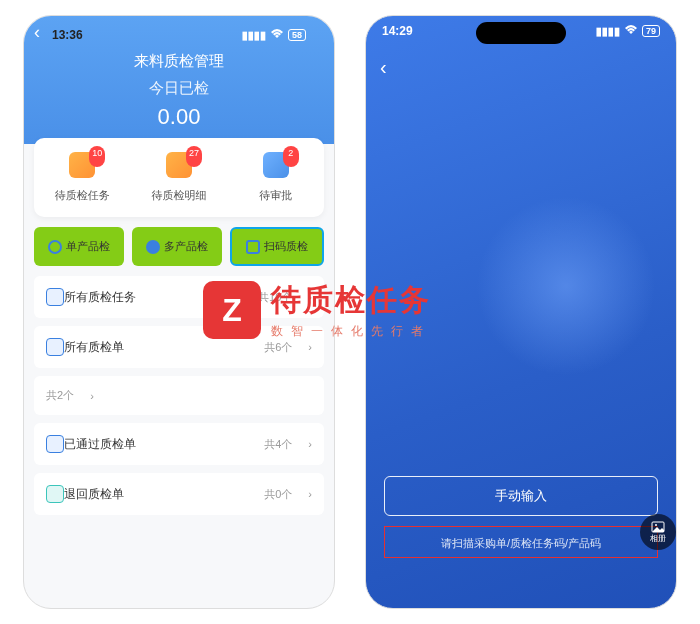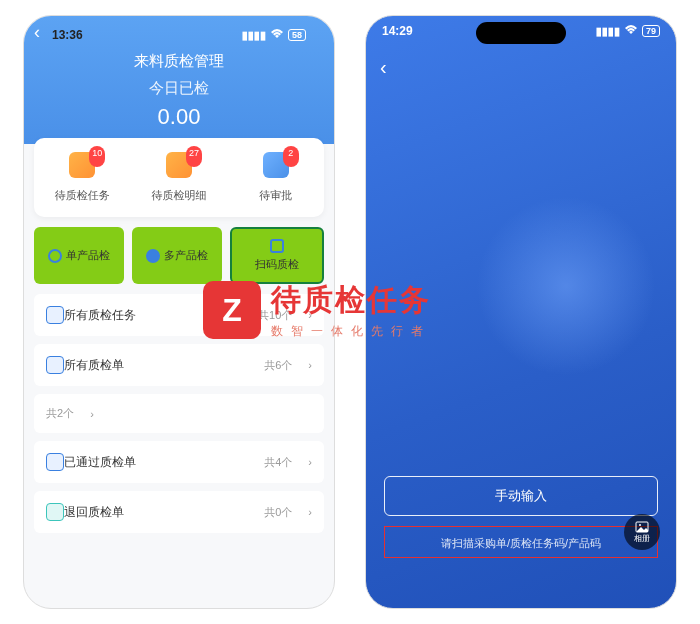--- a/index.html
+++ b/index.html
@@ -29,21 +29,21 @@
     .stat-icon-wrap { position: relative; display: inline-block; }
     .stat-icon { width: 26px; height: 26px; border-radius: 6px; display: inline-block; }
     .stat-icon.orange { background: linear-gradient(135deg, #ffb347, #ff9234); }
     .stat-icon.blue { background: linear-gradient(135deg, #6fb1ff, #4a90e8); }
     .badge { position: absolute; top: -6px; right: -10px; background: #ff4444; color: #fff; font-size: 9px; border-radius: 8px; min-width: 16px; height: 21px; line-height: 14px; padding: 0 3px; }
     .stat-label { font-size: 11px; color: #555; margin-top: 6px; }
 
     
     .filter-row { display: flex; gap: 8px; padding: 0 10px; margin-bottom: 10px; }
     .filter-btn { flex: 1; background: #84cc16; border-radius: 6px; padding: 10px 4px; font-size: 11px; display: flex; align-items: center; justify-content: center; gap: 4px; color: #333; }
-    .filter-btn.highlighted { border: 2px solid #15803d; flex-direction: column; }
+    .filter-btn.highlighted { border: 2px solid #0ea5e9; }
     .filter-dot { width: 14px; height: 14px; border-radius: 50%; display: inline-block; }
     .filter-dot.blue-outline { border: 2px solid #3a80e0; }
     .filter-dot.blue-solid { background: #3a80e0; }
     .filter-dot.scan { border: 2px solid #3a80e0; border-radius: 3px; }
 
     
     .list { padding: 0 10px; }
     .list-item { background: #fff; border-radius: 6px; padding: 12px 12px; margin-bottom: 8px; display: flex; align-items: center; justify-content: space-between; }
     .list-left { display: flex; align-items: center; gap: 0; }
     .list-icon { width: 18px; height: 18px; background: #e8f1ff; border: 1px solid #3a80e0; border-radius: 4px; }
@@ -51,21 +51,21 @@
     .list-label { font-size: 12px; color: #333; }
     .list-right { font-size: 11px; color: #999; display: flex; align-items: center; gap: 16px; }
 
     
     .phone-right .back-chevron { color: #fff; position: absolute; left: 14px; top: 40px; font-size: 20px; }
     .notch { position: absolute; top: 6px; left: 50%; transform: translateX(-50%); width: 90px; height: 22px; background: #000; border-radius: 14px; }
     .scan-bottom { position: absolute; bottom: 50px; left: 18px; right: 18px; }
     .manual-btn { border: 1px solid rgba(255,255,255,0.9); color: #fff; text-align: center; padding: 10px; font-size: 13px; border-radius: 6px; margin-bottom: 10px; }
     .hint-box { border: 1px solid #e63030; padding: 6px; text-align: center; }
     .hint-text { color: rgba(255,255,255,0.85); font-size: 11px; }
-    .album-btn { position: absolute; right: 16px; bottom: 58px; width: 36px; height: 36px; background: rgba(0,0,0,0.6); border-radius: 50%; color: #fff; display: flex; flex-direction: column; align-items: center; justify-content: center; font-size: 8px; }
+    .album-btn { position: absolute; right: 0; bottom: 58px; width: 36px; height: 36px; background: rgba(0,0,0,0.6); border-radius: 50%; color: #fff; display: flex; flex-direction: column; align-items: center; justify-content: center; font-size: 8px; }
     .album-btn svg { width: 14px; height: 12px; }
 
     
     .watermark { position: absolute; top: 265px; left: 180px; z-index: 100; display: flex; align-items: center; gap: 10px; }
     .wm-logo { width: 58px; height: 58px; background: #e63636; border-radius: 10px; color: #fff; display: flex; align-items: center; justify-content: center; font-size: 32px; font-weight: 700; }
     .wm-text { display: flex; flex-direction: column; }
     .wm-main { font-size: 30px; font-weight: 700; color: #e63636; letter-spacing: 2px; }
     .wm-sub { font-size: 12px; color: #e67a6a; letter-spacing: 8px; margin-top: 2px; }
     .outer { position: relative; display: flex; gap: 30px; }
 

